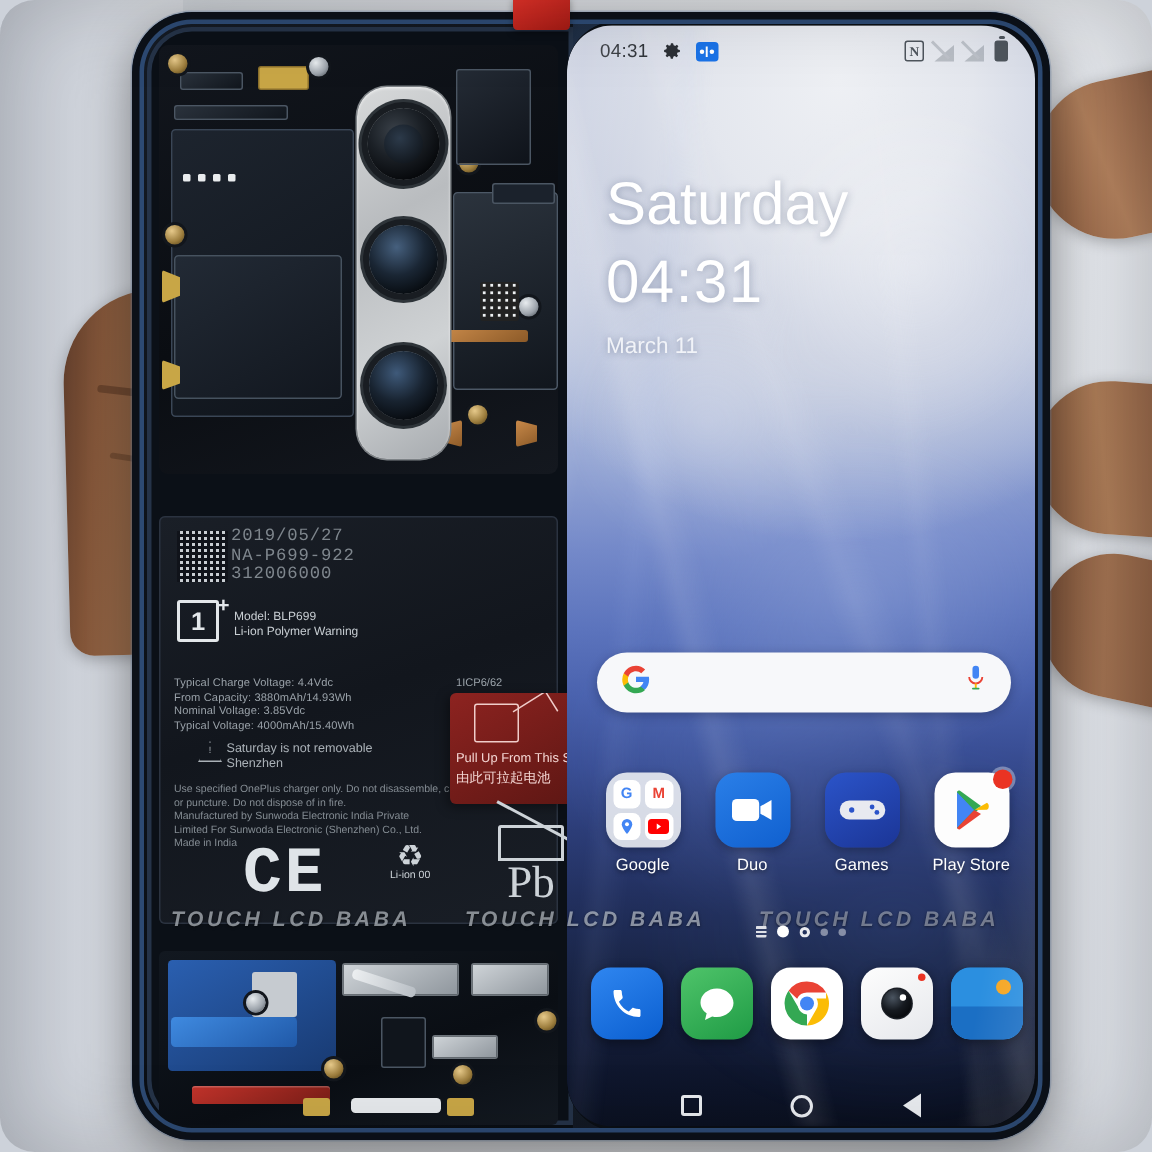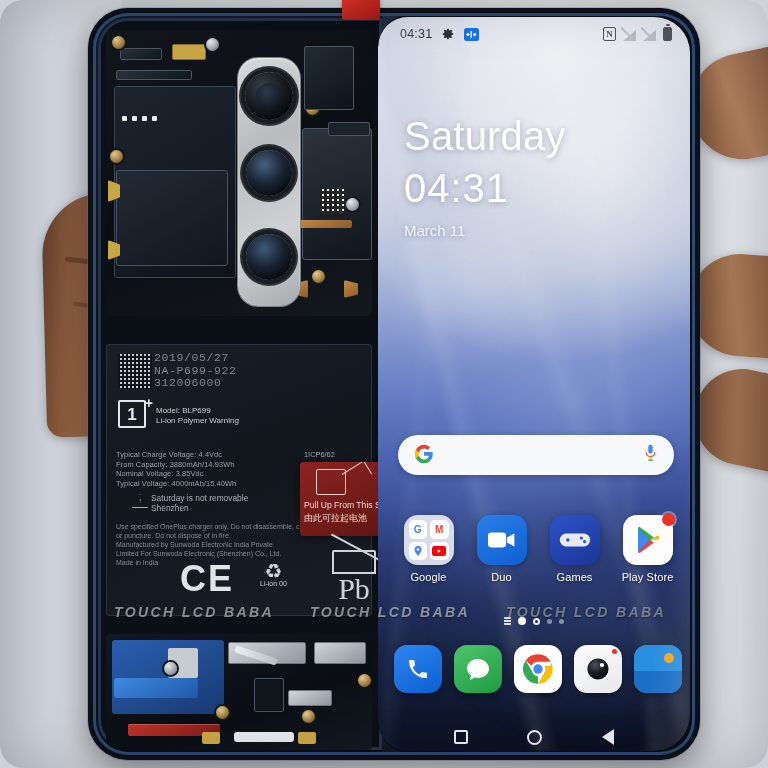--- a/index.html
+++ b/index.html
@@ -229,22 +229,22 @@
   }
   .pulltab-arrow{
     position:absolute; left:44px; top:4px; width:26px; height:16px;
     border-top:1.6px solid #f0cdca; border-right:1.6px solid #f0cdca;
     transform:rotate(-32deg);
   }
   .pulltab-t1{ position:absolute; left:4px; top:38px; color:#f3d5d2; font-size:8.6px; white-space:nowrap; }
   .pulltab-t2{ position:absolute; left:4px; top:50px; color:#f3d5d2; font-size:9px; white-space:nowrap; }
 
   .certs{ position:absolute; left:14px; top:208px; width:240px; height:56px; }
-  .ce{ position:absolute; left:60px; top:6px; color:#dfe4e8; font-size:36px; font-weight:bold;
-      letter-spacing:2px; font-family:Liberation Sans, sans-serif; }
+  .ce{ position:absolute; left:42px; top:6px; color:#dfe4e8; font-size:43px; font-weight:bold;
+      letter-spacing:2px; font-family:Liberation Mono, monospace; }
   .recyc{ position:absolute; left:140px; top:10px; text-align:center; }
   .recyc-tri{ font-size:20px; color:#cdd3d8; line-height:18px; }
   .recyc-t{ font-size:7px; color:#cdd3d8; }
   .pbmark{ position:absolute; left:212px; top:-2px; text-align:center; }
   .pb-bin{ width:44px; height:24px; border:2px solid #cdd3d8; border-radius:2px 2px 0 0; position:relative; margin:0 auto; }
   .pb-bin::after{ content:""; position:absolute; left:-6px; top:-5px; width:58px; height:2px;
       background:#cdd3d8; transform:rotate(28deg); }
   .pb-txt{ font-size:30px; color:#cdd3d8; font-family:"Liberation Serif", serif; line-height:30px; }
 
   

